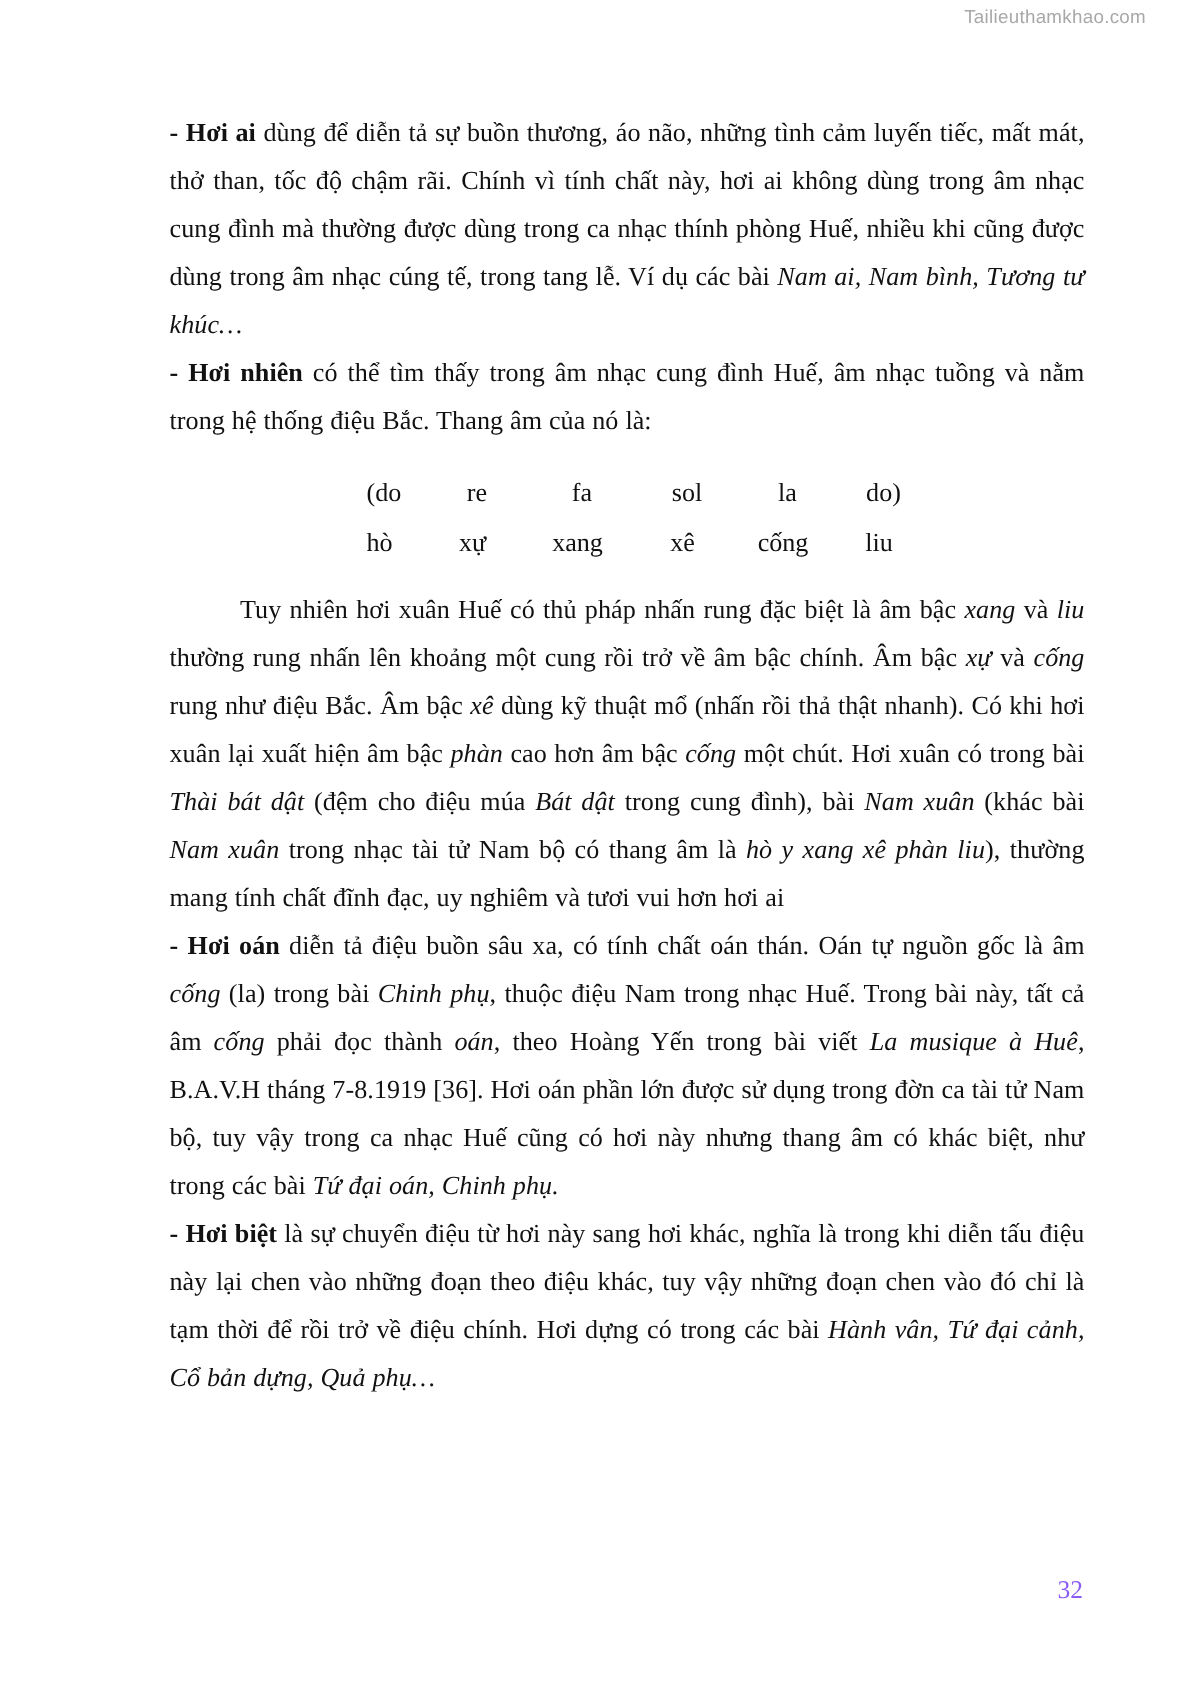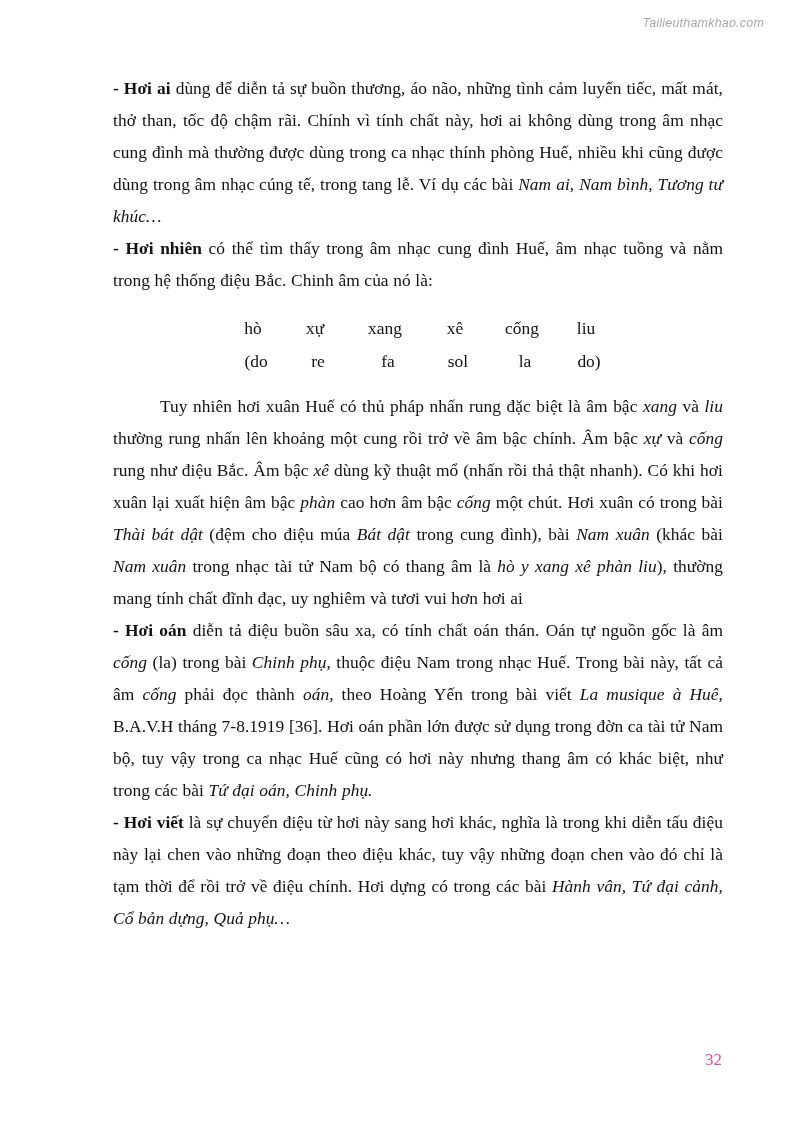--- a/index.html
+++ b/index.html
@@ -17,28 +17,27 @@
   }
 
   .page {
     position: absolute;
     inset: 0;
     background: #ffffff;
   }
 
   .watermark {
     position: absolute;
-    top: 16px;
+    top: 4px;
     right: 30px;
     font-family: "Liberation Sans", sans-serif;
     font-size: 12.5px;
     color: #a8a8a8;
     letter-spacing: 0.2px;
     user-select: none;
-    font-style: italic;
   }
 
   .content {
     position: absolute;
     left: 113px;
     top: 72px;
     width: 610px;
   }
 
   p.body-par {
@@ -83,58 +82,58 @@
   }
   .scale-cell {
     white-space: nowrap;
   }
 
   .page-number {
     position: absolute;
     right: 72px;
     bottom: 53px;
     font-size: 17px;
-    color: #ec4899;
+    color: #8b5cf6;
   }
 </style>
 </head>
 <body>
 
 <div class="page">
 
   <div class="watermark">Tailieuthamkhao.com</div>
 
   <div class="content">
 
     <p class="body-par"><b class="lead">- Hơi ai</b><span> dùng để diễn tả sự buồn thương, áo não, những tình cảm luyến tiếc, mất mát, thở than, tốc độ chậm rãi. Chính vì tính chất này, hơi ai không dùng trong âm nhạc cung đình mà thường được dùng trong ca nhạc thính phòng Huế, nhiều khi cũng được dùng trong âm nhạc cúng tế, trong tang lễ. Ví dụ các bài </span><i class="title">Nam ai, Nam bình, Tương tư khúc…</i></p>
 
-    <p class="body-par"><b class="lead">- Hơi nhiên</b><span> có thể tìm thấy trong âm nhạc cung đình Huế, âm nhạc  tuồng và nằm trong hệ thống điệu Bắc. Chinh âm của nó là:</span></p>
+    <p class="body-par"><b class="lead">- Hơi nhiên</b><span> có thể tìm thấy trong âm nhạc cung đình Huế, âm nhạc  tuồng và nằm trong hệ thống điệu Bắc. Thang âm của nó là:</span></p>
 
     <div class="scale-block">
+      <div class="scale-row solfege">
+        <span class="scale-cell">(do</span>
+        <span class="scale-cell">re</span>
+        <span class="scale-cell">fa</span>
+        <span class="scale-cell">sol</span>
+        <span class="scale-cell">la</span>
+        <span class="scale-cell">do)</span>
+      </div>
       <div class="scale-row">
         <span class="scale-cell">hò</span>
         <span class="scale-cell">xự</span>
         <span class="scale-cell">xang</span>
         <span class="scale-cell">xê</span>
         <span class="scale-cell">cống</span>
         <span class="scale-cell">liu</span>
       </div>
-      <div class="scale-row solfege">
-        <span class="scale-cell">(do</span>
-        <span class="scale-cell">re</span>
-        <span class="scale-cell">fa</span>
-        <span class="scale-cell">sol</span>
-        <span class="scale-cell">la</span>
-        <span class="scale-cell">do)</span>
-      </div>
     </div>
 
     <p class="body-par indent-par"><span>Tuy nhiên hơi xuân Huế có thủ pháp nhấn rung đặc biệt là âm bậc </span><i class="title">xang</i><span> và </span><i class="title">liu</i><span> thường rung nhấn lên khoảng một cung rồi trở về âm bậc chính. Âm bậc </span><i class="title">xự</i><span> và </span><i class="title">cống</i><span> rung như điệu Bắc. Âm bậc </span><i class="title">xê</i><span> dùng kỹ thuật mổ (nhấn rồi thả thật nhanh). Có khi hơi xuân lại xuất hiện âm bậc </span><i class="title">phàn</i><span> cao hơn âm bậc </span><i class="title">cống</i><span> một chút. Hơi xuân có trong bài </span><i class="title">Thài bát dật</i><span> (đệm cho điệu múa </span><i class="title">Bát dật</i><span> trong cung đình), bài </span><i class="title">Nam xuân</i><span> (khác bài </span><i class="title">Nam xuân</i><span> trong nhạc tài tử Nam bộ có thang âm là </span><i class="title">hò y xang  xê  phàn liu</i><span>), thường mang tính chất đĩnh đạc, uy nghiêm và tươi vui hơn hơi ai</span></p>
 
     <p class="body-par"><b class="lead">- Hơi oán</b><span> diễn tả điệu buồn sâu xa, có tính chất oán thán. Oán tự nguồn gốc là âm </span><i class="title">cống</i><span> (la) trong bài </span><i class="title">Chinh phụ</i><span>, thuộc điệu Nam trong nhạc Huế. Trong bài này, tất cả âm </span><i class="title">cống</i><span> phải đọc thành </span><i class="title">oán</i><span>, theo Hoàng Yến trong bài viết </span><i class="title">La musique à Huê</i><span>, B.A.V.H tháng 7-8.1919 [36]. Hơi oán phần lớn được sử dụng trong đờn ca tài tử Nam bộ, tuy vậy trong ca nhạc Huế cũng có hơi này nhưng thang âm có khác biệt, như trong các bài </span><i class="title">Tứ đại oán, Chinh phụ.</i></p>
 
-    <p class="body-par"><b class="lead">- Hơi viết</b><span> là sự chuyển điệu từ hơi này sang hơi khác, nghĩa là trong khi diễn tấu điệu này lại chen vào những đoạn theo điệu khác, tuy vậy những đoạn chen vào đó chỉ là tạm thời để rồi trở về điệu chính. Hơi dựng có trong các bài </span><i class="title">Hành vân, Tứ đại cảnh, Cổ bản dựng, Quả phụ…</i></p>
+    <p class="body-par"><b class="lead">- Hơi biệt</b><span> là sự chuyển điệu từ hơi này sang hơi khác, nghĩa là trong khi diễn tấu điệu này lại chen vào những đoạn theo điệu khác, tuy vậy những đoạn chen vào đó chỉ là tạm thời để rồi trở về điệu chính. Hơi dựng có trong các bài </span><i class="title">Hành vân, Tứ đại cảnh, Cổ bản dựng, Quả phụ…</i></p>
 
   </div>
 
   <div class="page-number">32</div>
 
 </div>
 
 </body></html>

